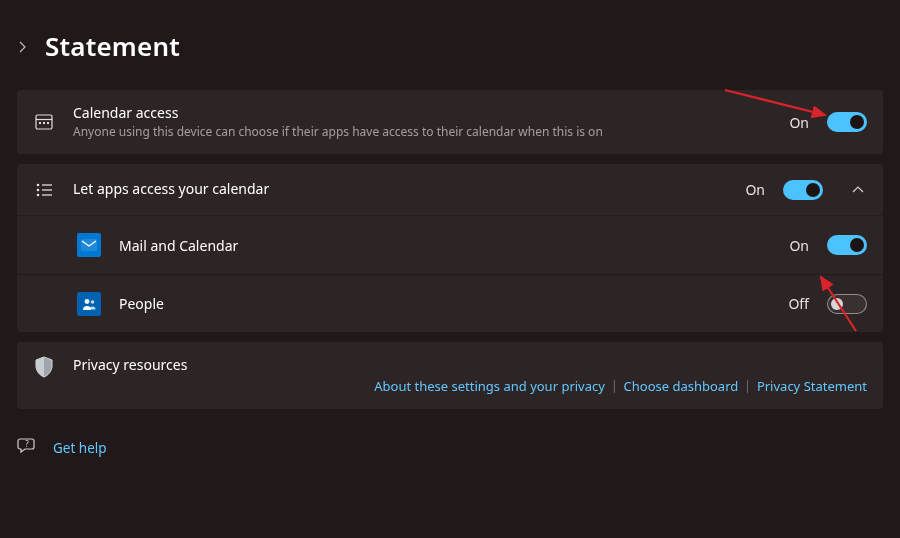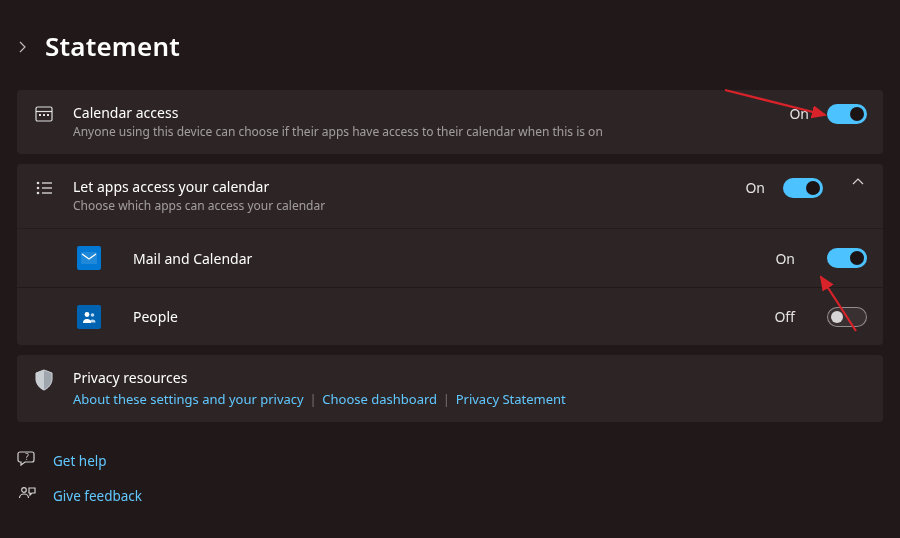--- a/index.html
+++ b/index.html
@@ -16,21 +16,21 @@
     .crumb-parent { font-size:26px; color:rgba(255,255,255,.9); font-weight:400; letter-spacing:.2px; }
     .chev { font-size:17px; color:rgba(255,255,255,.7); }
     .crumb-current { font-size:26px; font-weight:600; letter-spacing:.2px; }
 
     .card {
       background:rgba(255,255,255,.055);
       border-radius:4px;
       margin-bottom:10px;
     }
     .row {
-      display:flex; align-items:flex-start;
+      display:flex; align-items:center;
       padding:14px 16px;
       gap:18px;
       min-height:52px;
     }
     .row.expandable { border-bottom:1px solid rgba(0,0,0,.2); }
     .slot-icon { width:22px; display:flex; justify-content:center; align-items:center; flex-shrink:0; }
     .slot-icon svg { display:block; }
     .slot-text { flex:1; min-width:0; }
     .title { font-size:14px; color:#fff; line-height:1.35; }
     .sub { font-size:12px; color:rgba(255,255,255,.55); line-height:1.35; margin-top:1px;}
@@ -49,36 +49,36 @@
     }
     .toggle.on .knob { right:3px; background:#1b1314; }
     .toggle.off .knob { left:3px; background:rgba(255,255,255,.8); width:12px; height:12px; top:3px; }
 
     .expander { width:18px; display:flex; justify-content:center; margin-left:8px; }
     .expander svg { display:block; }
 
     .sub-row {
       display:flex; align-items:center;
       padding:14px 16px 14px 60px;
-      gap:32px;
+      gap:18px;
       min-height:58px;
     }
     .sub-row + .sub-row { border-top:1px solid rgba(0,0,0,.28); }
     .app-icon {
       width:24px; height:24px; border-radius:2px;
       display:flex; align-items:center; justify-content:center;
       flex-shrink:0;
     }
     .app-icon.mail { background:#0078d4; }
     .app-icon.people { background:#0063b1; }
     .app-icon svg { display:block; }
     .app-name { flex:1; font-size:14px; }
 
     .resources .row { padding:14px 16px; align-items:flex-start; min-height:unset; }
-    .links { margin-top:2px; font-size:13px; display:flex; flex-wrap:wrap; gap:6px; align-items:center; }
+    .links { margin-top:2px; font-size:13px; display:flex; flex-wrap:wrap; gap:6px; align-items:center;justify-content:flex-end; }
     .links a { color:#61c8ff; text-decoration:none; }
     .divider { color:rgba(255,255,255,.35); font-size:12px; }
 
     .footer { margin-top:28px; padding-left:0px; }
     .foot-link {
       display:flex; align-items:center; gap:16px;
       font-size:13.5px; color:#61c8ff;
       margin-bottom:13px; cursor:pointer;
     }
     .foot-link .icon { width:20px; color:rgba(255,255,255,.8); position:relative; }
@@ -136,21 +136,20 @@
           <circle cx="4" cy="5" r="1.3" fill="rgba(255,255,255,.85)"></circle>
           <line x1="8" y1="5" x2="18" y2="5" stroke="rgba(255,255,255,.85)" stroke-width="1.3"></line>
           <circle cx="4" cy="10" r="1.3" fill="rgba(255,255,255,.85)"></circle>
           <line x1="8" y1="10" x2="18" y2="10" stroke="rgba(255,255,255,.85)" stroke-width="1.3"></line>
           <circle cx="4" cy="15" r="1.3" fill="rgba(255,255,255,.85)"></circle>
           <line x1="8" y1="15" x2="18" y2="15" stroke="rgba(255,255,255,.85)" stroke-width="1.3"></line>
         </svg>
       </div>
       <div class="slot-text">
         <div class="title">Let apps access your calendar</div>
-        <div class="sub">Choose which apps can access your calendar</div>
       </div>
       <div class="slot-state">On</div>
       <div class="slot-toggle">
         <div class="toggle on">
             <div class="knob"></div>
           </div>
       </div>
       <div class="expander">
         <svg width="12" height="8" viewBox="0 0 12 8">
             <path d="M1 6 L6 1 L11 6" stroke="rgba(255,255,255,.8)" stroke-width="1.2" fill="none"></path>
@@ -216,30 +215,20 @@
 
   <div class="footer">
     <div class="foot-link">
       <span class="icon">
         <svg width="20" height="18" viewBox="0 0 20 18">
           <path d="M3 2 h12 a2 2 0 0 1 2 2 v6 a2 2 0 0 1 -2 2 h-7 l-4 3 v-3 h-1 a2 2 0 0 1 -2 -2 v-6 a2 2 0 0 1 2 -2 Z" stroke="rgba(255,255,255,.8)" fill="none" stroke-width="1.2"></path>
           <text x="10" y="9.5" text-anchor="middle" font-size="8" fill="rgba(255,255,255,.8)">?</text>
         </svg>
       </span>
       <span>Get help</span>
-    </div>
-    <div class="foot-link">
-      <span class="icon">
-        <svg width="20" height="18" viewBox="0 0 20 18">
-          <circle cx="7" cy="5" r="2.3" stroke="rgba(255,255,255,.8)" fill="none" stroke-width="1.2"></circle>
-          <path d="M2.5 13 a4.5 4 0 0 1 9 0" stroke="rgba(255,255,255,.8)" fill="none" stroke-width="1.2"></path>
-          <path d="M12 3 h6 v5 h-3 l-2 2 v-2 h-1 Z" stroke="rgba(255,255,255,.8)" fill="none" stroke-width="1.2"></path>
-        </svg>
-      </span>
-      <span>Give feedback</span>
     </div>
   </div>
 </div>
 
 <svg class="arrow" style="left:720px;top:85px;" width="160" height="50">
   <defs>
       <marker id="ah1" markerWidth="8" markerHeight="8" refX="6" refY="3" orient="auto">
         <path d="M0 0 L7 3 L0 6 Z" fill="#d8232a"></path>
       </marker>
     </defs>

